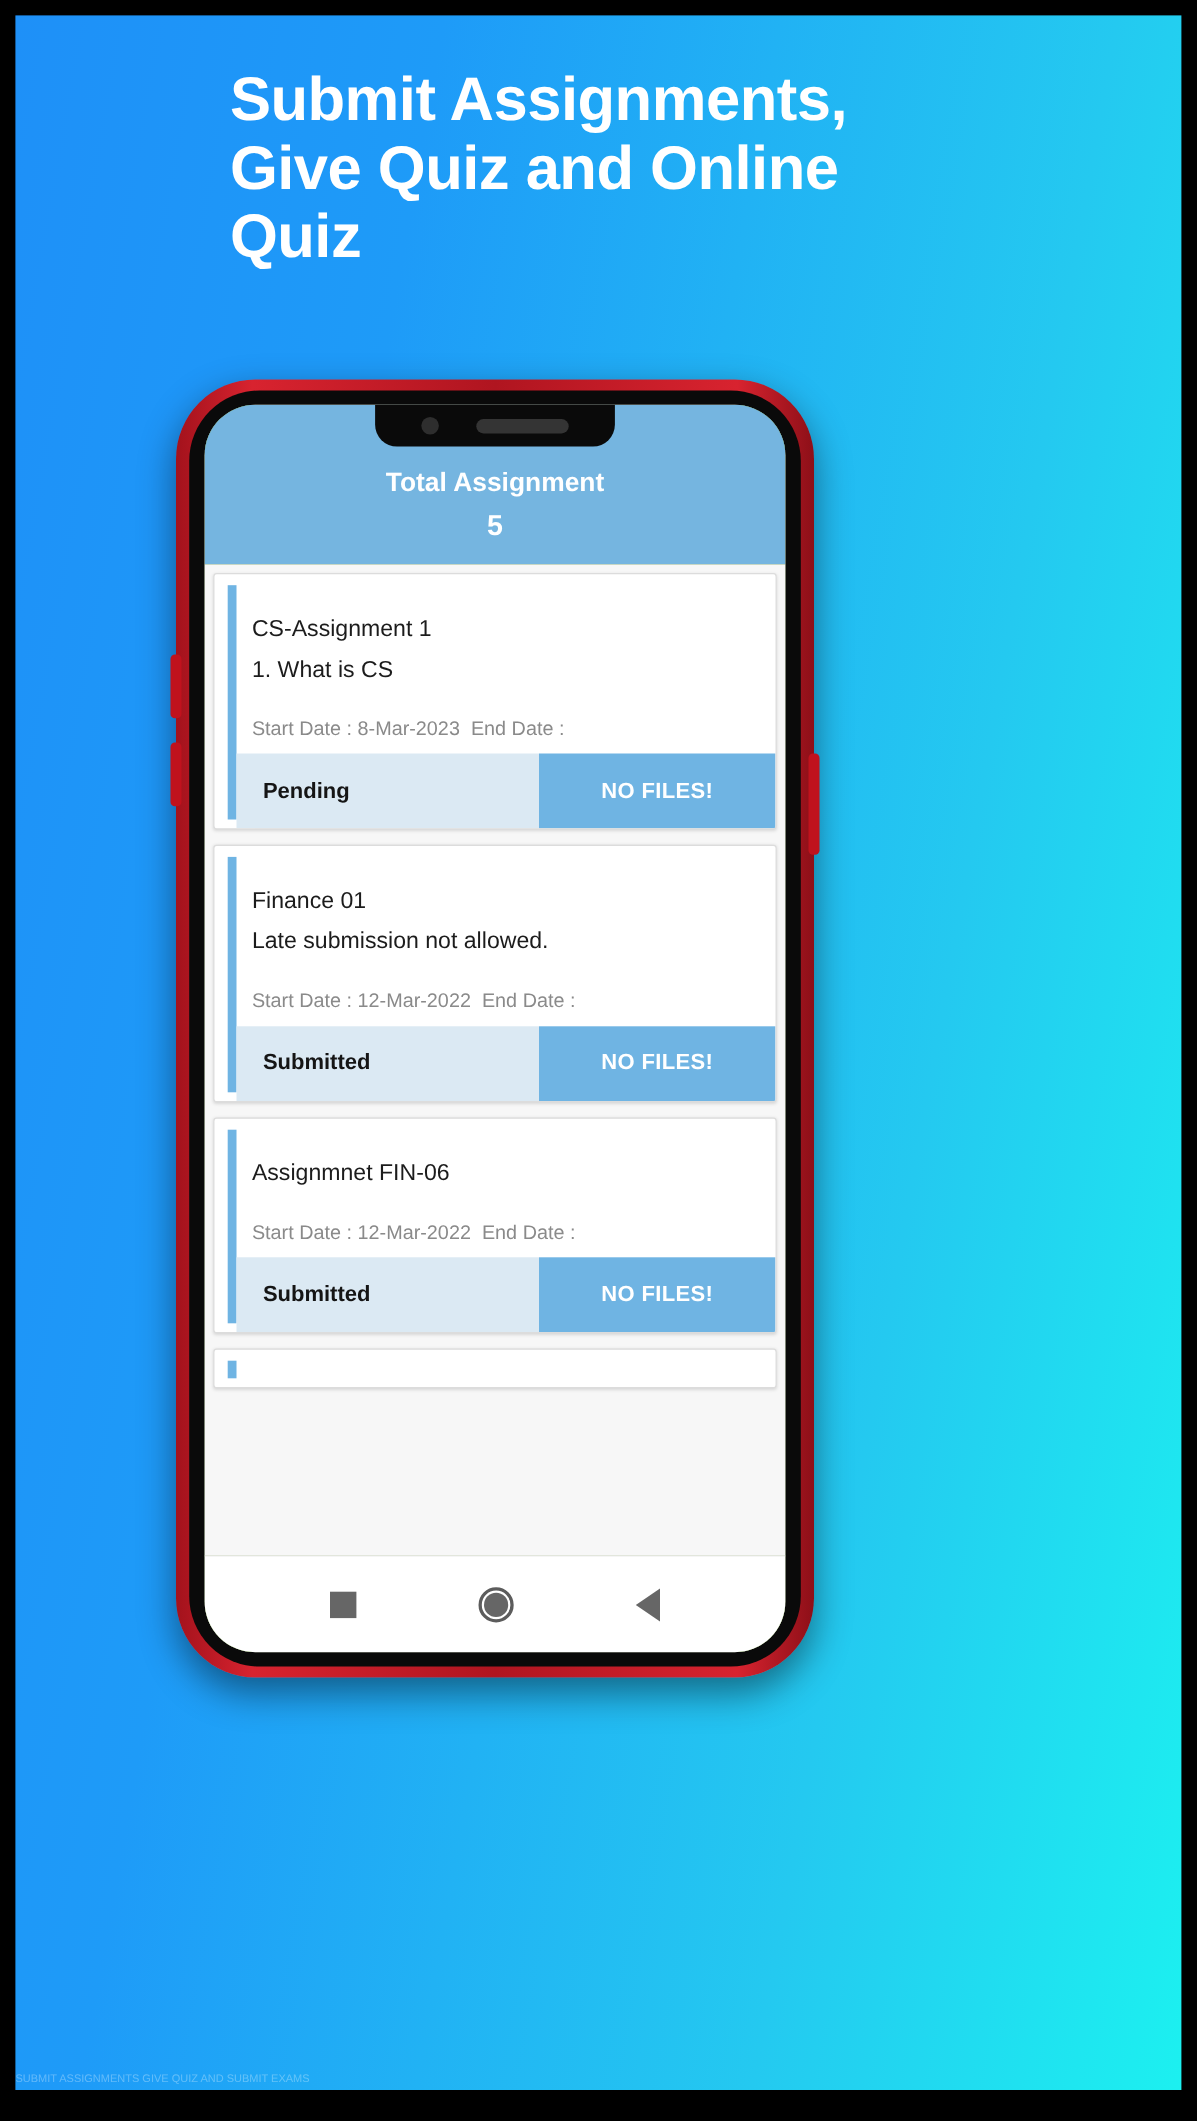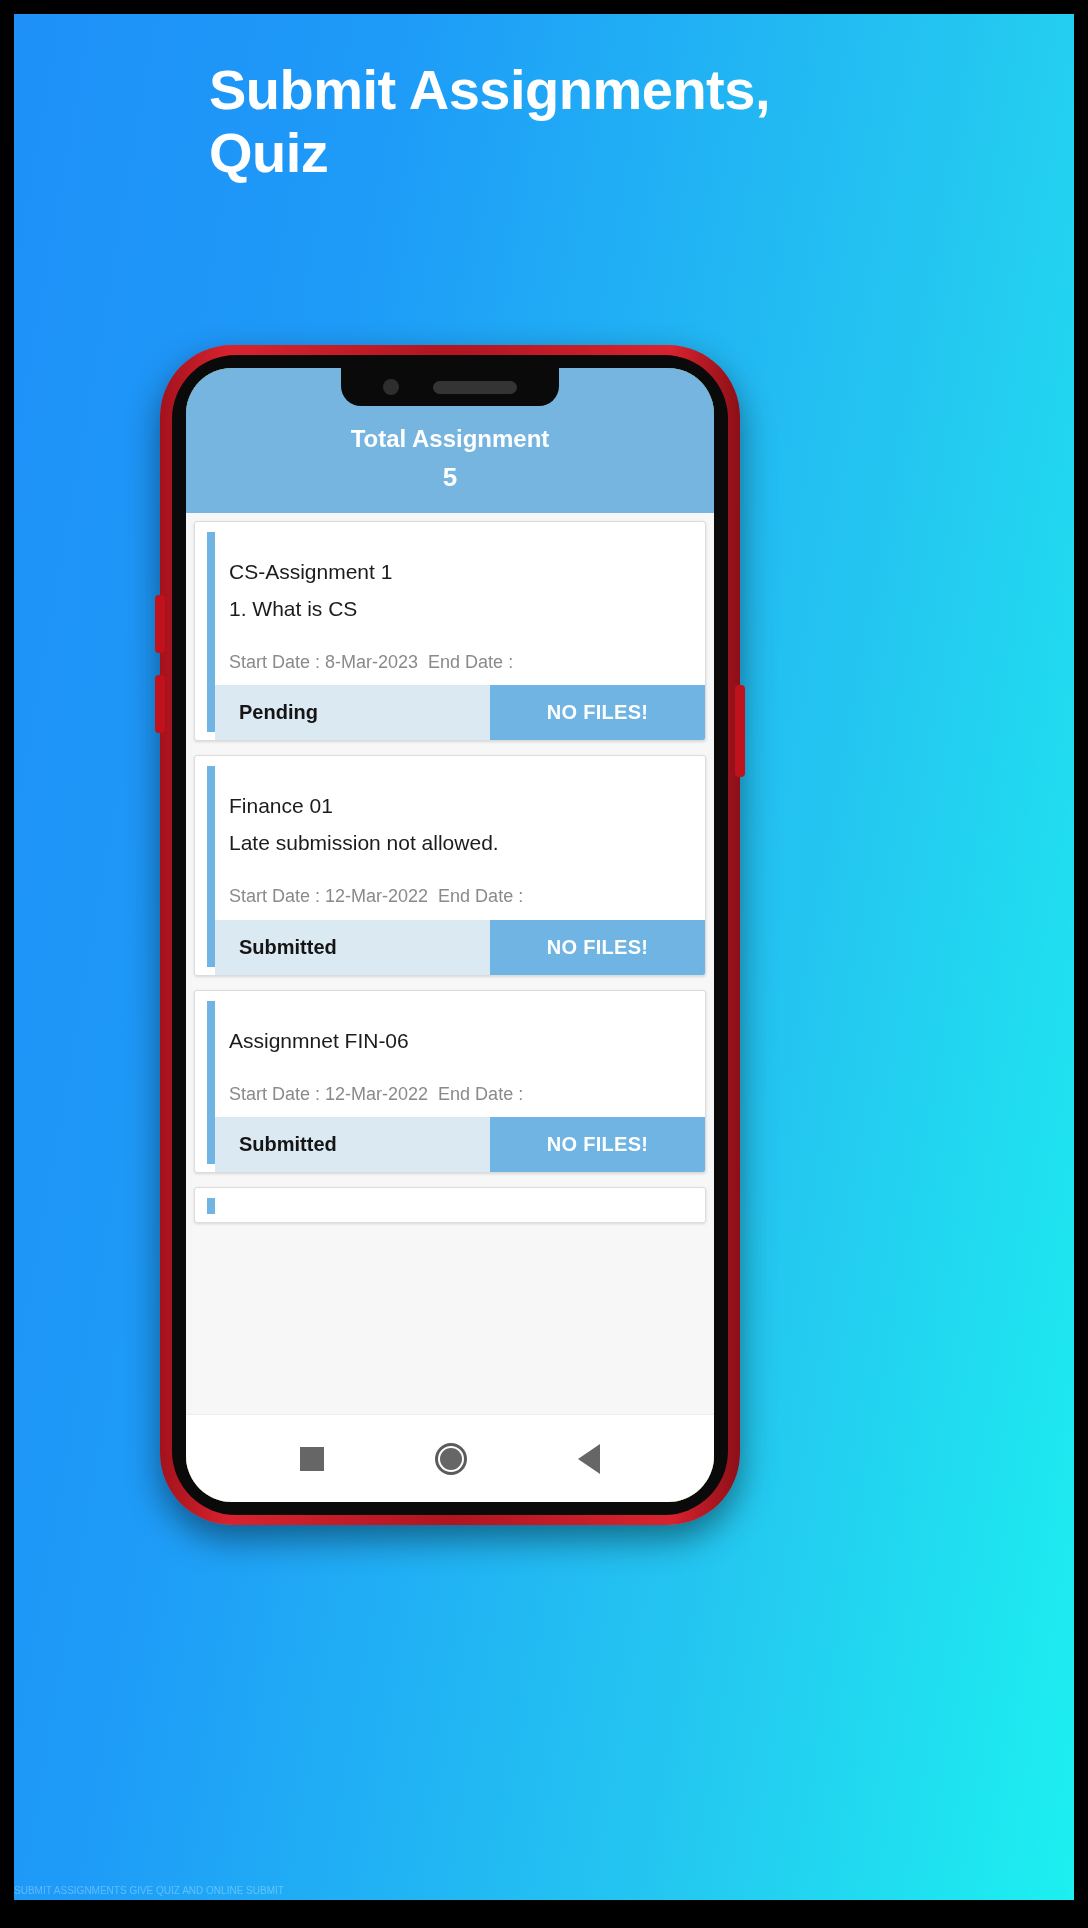--- a/index.html
+++ b/index.html
@@ -113,21 +113,21 @@
   }
   .card-accent { flex:0 0 8px; background:#6fb4e3; margin:10px 0 8px 12px; }
   .card-main { flex:1 1 auto; display:flex; flex-direction:column; min-width:0; }
   .card-body { padding:34px 14px 6px 14px; }
   .card-title { font-size:21px; color:#1c1c1c; line-height:1.5; }
   .card-desc  { font-size:21px; color:#1c1c1c; line-height:1.5; margin-top:5px; }
   .card-dates {
     font-size:18px; color:#8a8a8a; line-height:1.4;
     margin-top:26px; margin-bottom:4px; white-space:pre;
   }
-  .card-footer { display:flex; align-items:stretch; height:55px; }
+  .card-footer { display:flex; align-items:stretch; height:68px; }
   .card-status {
     flex:1 1 auto;
     background:#dbe9f3;
     display:flex; align-items:center;
     padding-left:24px;
     font-size:20px; font-weight:bold; color:#151515;
   }
   .card-action {
     flex:0 0 215px;
     background:#6fb4e3;
@@ -173,20 +173,21 @@
     font-family:"Liberation Sans", sans-serif;
   }
 </style>
 </head>
 <body>
 
 <div id="promo">
 
   <div id="headline">
     <span class="hl-line">Submit Assignments,</span>
+    <span class="hl-line">Give Quiz and Online</span>
     <span class="hl-line">Quiz</span>
   </div>
 
   <div id="phone">
     <div class="rim-red"></div>
     <div class="side-btn left1"></div>
     <div class="side-btn left2"></div>
     <div class="side-btn right1"></div>
     <div class="rim-black"></div>
 
@@ -261,14 +262,14 @@
         <div class="navbar">
           <span class="nav-recent"></span>
           <span class="nav-home"></span>
           <span class="nav-back"></span>
         </div>
 
       </div>
     </div>
   </div>
 
-  <div id="watermark">SUBMIT ASSIGNMENTS GIVE QUIZ AND ONLINE SUBMIT</div>
+  <div id="watermark">SUBMIT ASSIGNMENTS GIVE QUIZ AND SUBMIT EXAMS</div>
 </div>
 
 </body></html>

